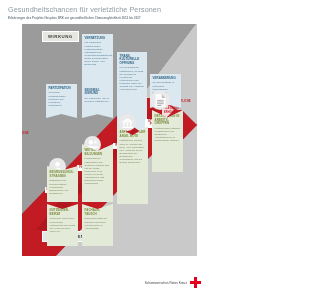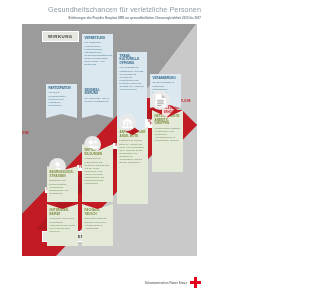--- a/index.html
+++ b/index.html
@@ -6,21 +6,21 @@
   body{
     width:209px;height:296px;
     background:#ffffff;
     font-family:"Liberation Sans", sans-serif;
     overflow:hidden;
     position:relative;
   }
   .poster{position:absolute;inset:0;background:#ffffff;}
 
   
-  .hdr{position:absolute;left:8px;top:5px;right:8px;text-align:right;}
+  .hdr{position:absolute;left:8px;top:5px;right:8px;}
   .hdr-title{
     font-size:7.2px;color:#8d9aa3;letter-spacing:.1px;
     font-family:"Liberation Sans", sans-serif;white-space:nowrap;
   }
   .hdr-sub{
     font-size:2.9px;color:#6f7b84;margin-top:2.4px;white-space:nowrap;
     font-weight:bold;letter-spacing:.02px;
   }
 
   

